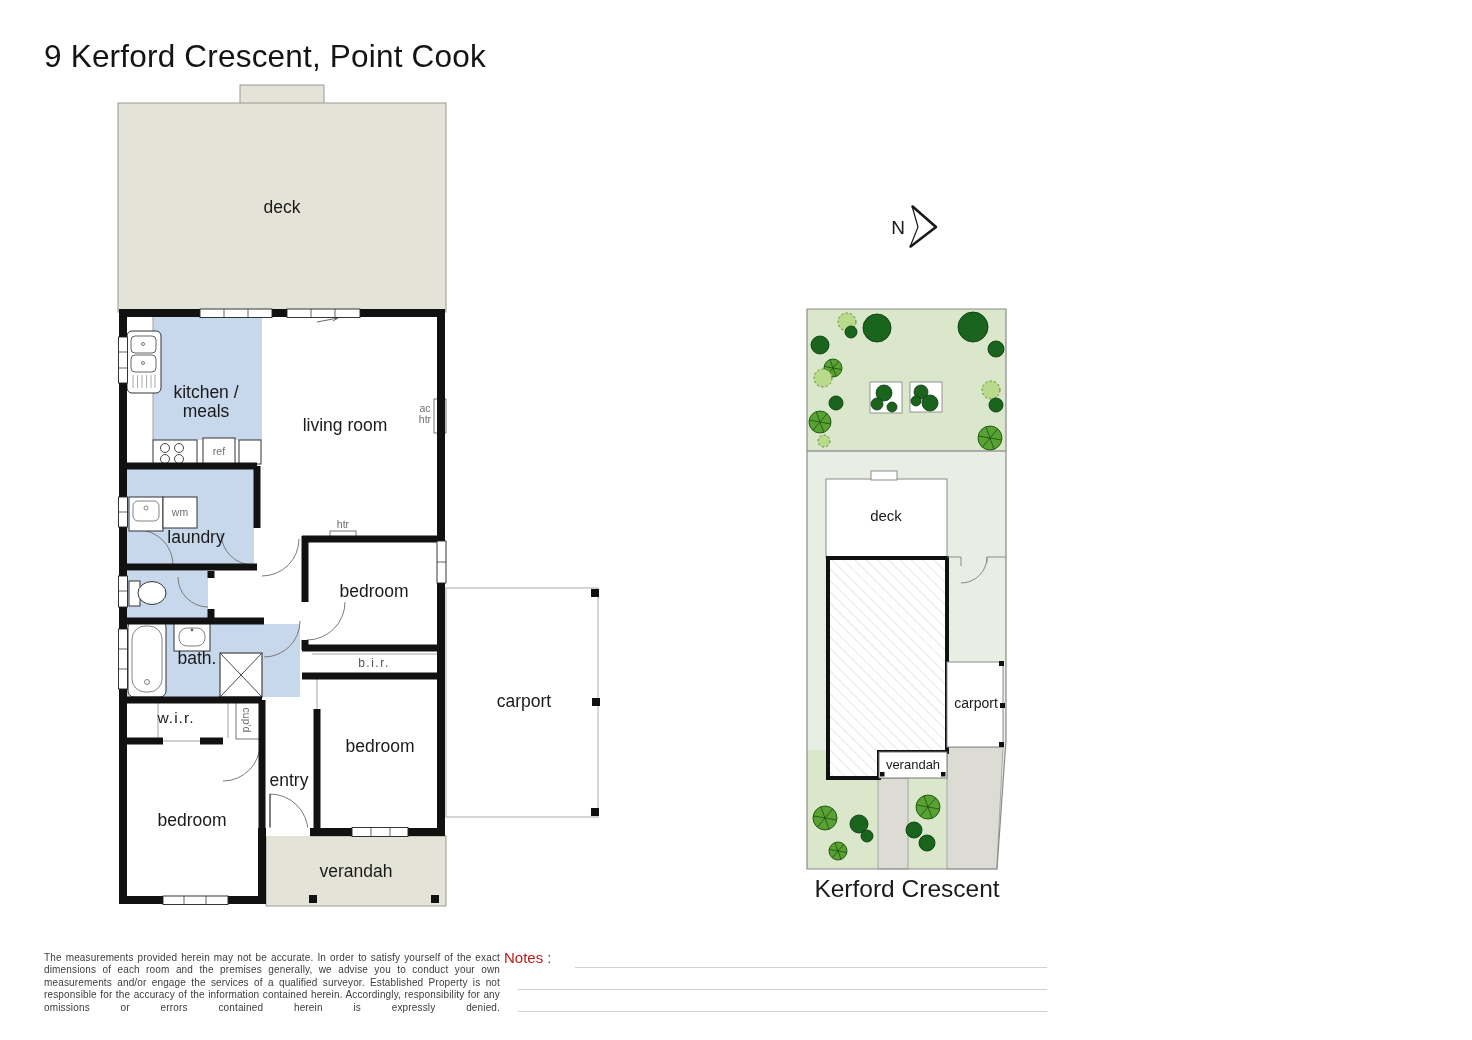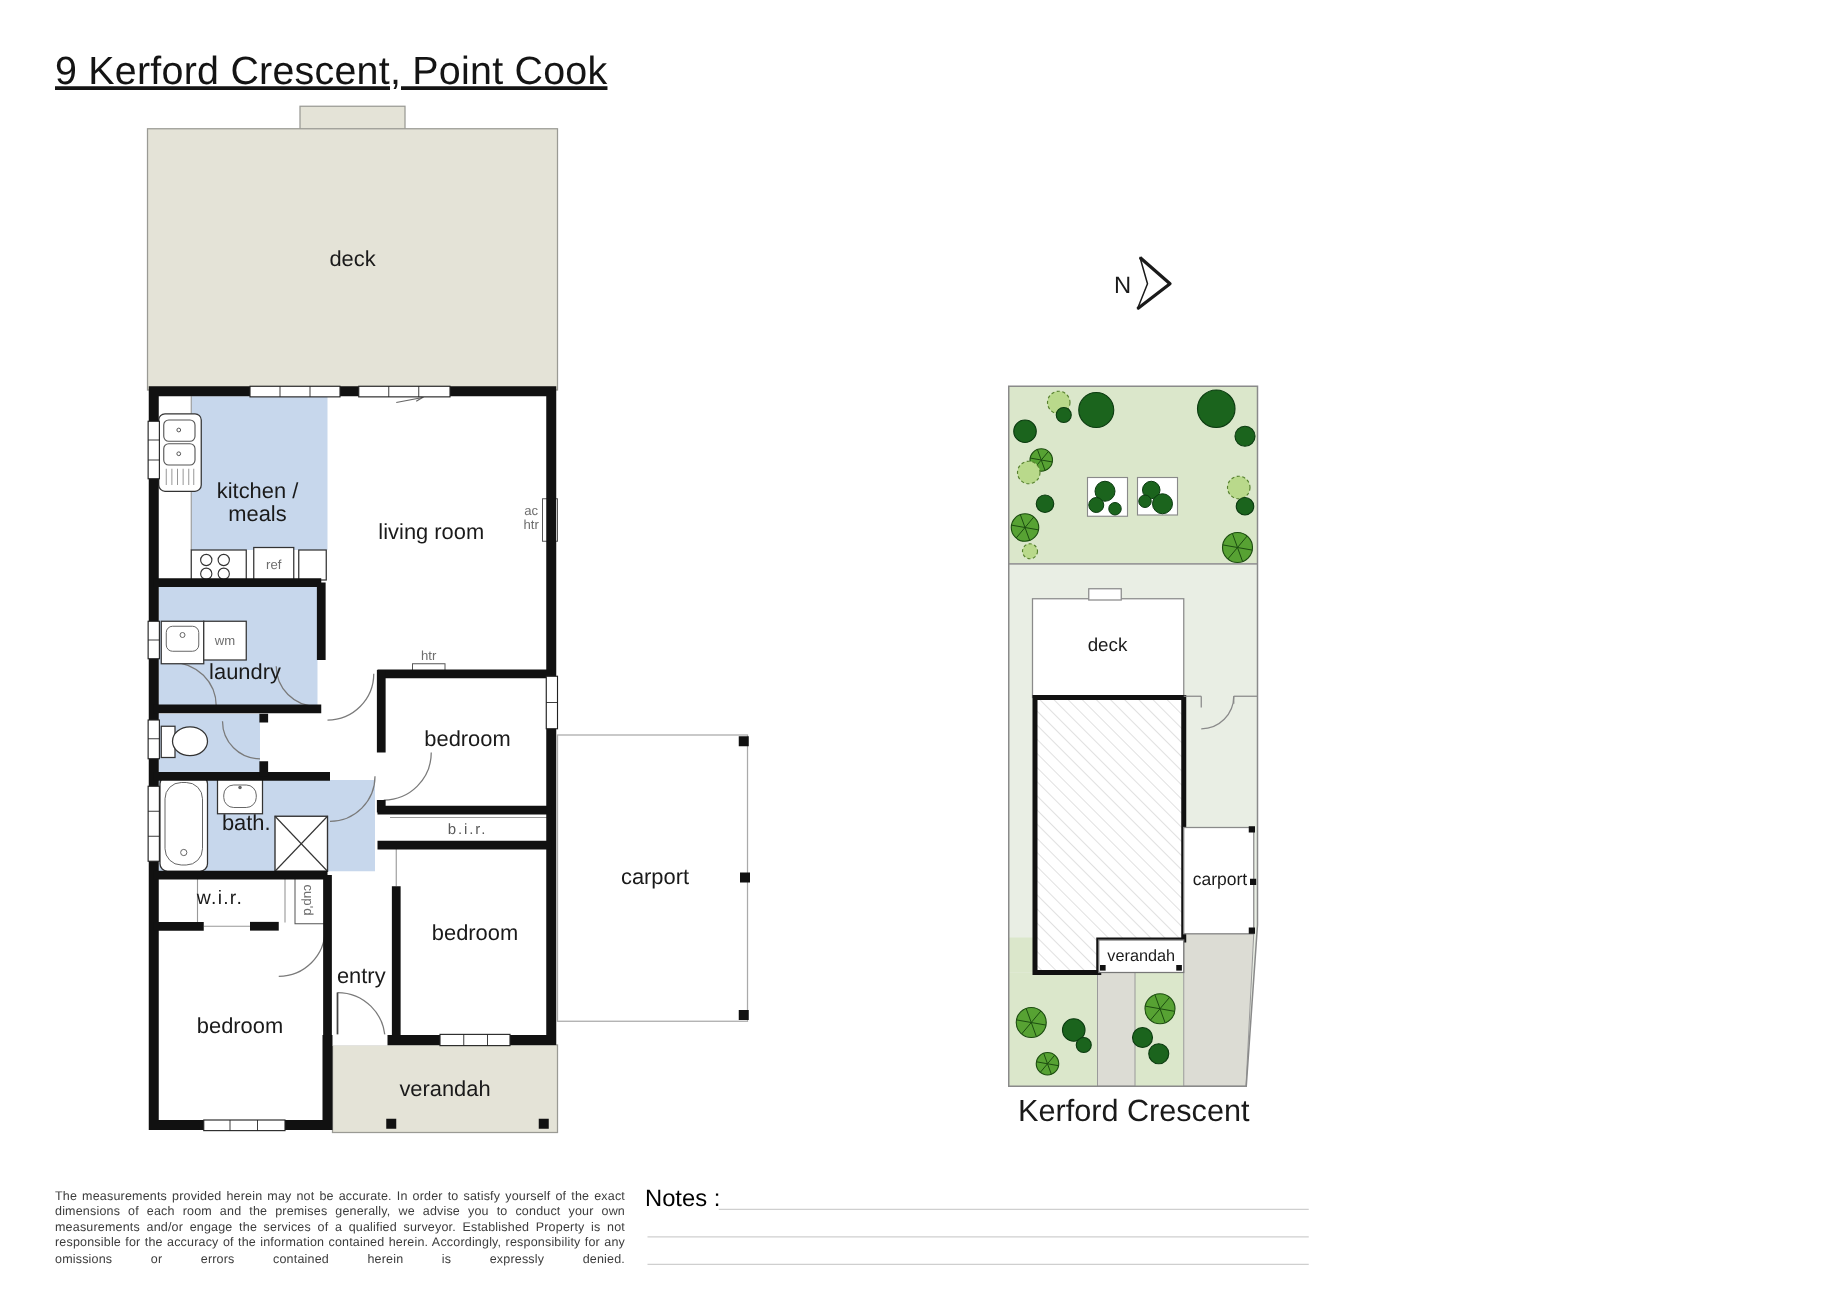--- a/index.html
+++ b/index.html
@@ -1,22 +1,22 @@
 <!DOCTYPE html>
 <html><head>
 <meta charset="utf-8">
 <style>
   html,body{margin:0;padding:0;background:#ffffff;}
   #page{position:relative;width:1472px;height:1040px;background:#ffffff;overflow:hidden;
         font-family:"Liberation Sans",sans-serif;}
-  #title{position:absolute;left:44px;top:38px;font-size:31.5px;color:#141414;letter-spacing:.2px;text-decoration:underline;}
+  #title{position:absolute;left:44px;top:38px;font-size:31.5px;color:#141414;letter-spacing:.2px;}
   #plan-svg{position:absolute;left:0;top:0;}
   #disclaimer{position:absolute;left:44px;top:952px;width:456px;font-size:10px;line-height:12.4px;
         color:#3c3c3c;text-align:justify;text-align-last:justify;letter-spacing:.15px;}
-  #notes{position:absolute;left:516px;top:949px;font-size:19px;color:#000000;}
+  #notes{position:absolute;left:504px;top:949px;font-size:15px;color:#b91c1c;}
   .note-line{position:absolute;border-top:1px solid #cfcfcf;height:0;}
   #note-line-1{left:575px;top:967px;width:472px;}
   #note-line-2{left:518px;top:989px;width:529px;}
   #note-line-3{left:518px;top:1011px;width:529px;}
   svg text{font-family:"Liberation Sans",sans-serif;fill:#1a1a1a;}
   .room-lbl{font-size:17.5px;}
   .small-lbl{font-size:10.5px;fill:#6e6e6e;}
   .bir-lbl{font-size:12px;fill:#5a5a5a;letter-spacing:1.5px;}
   .site-lbl{font-size:14px;}
   .street-lbl{font-size:24.5px;}

